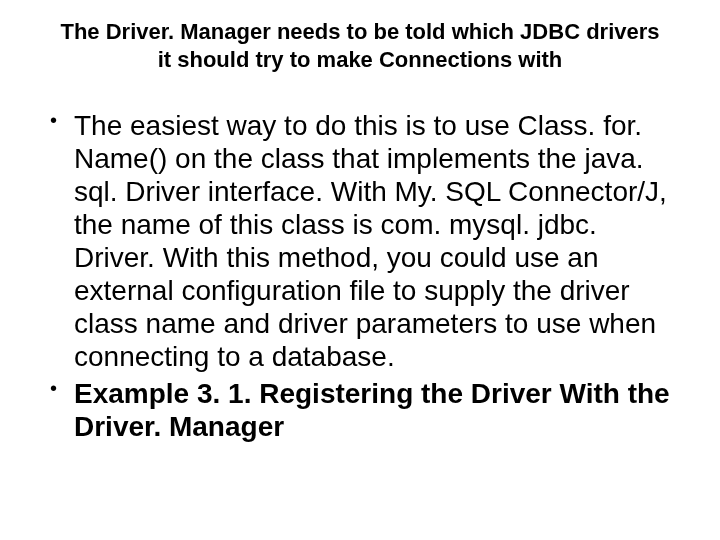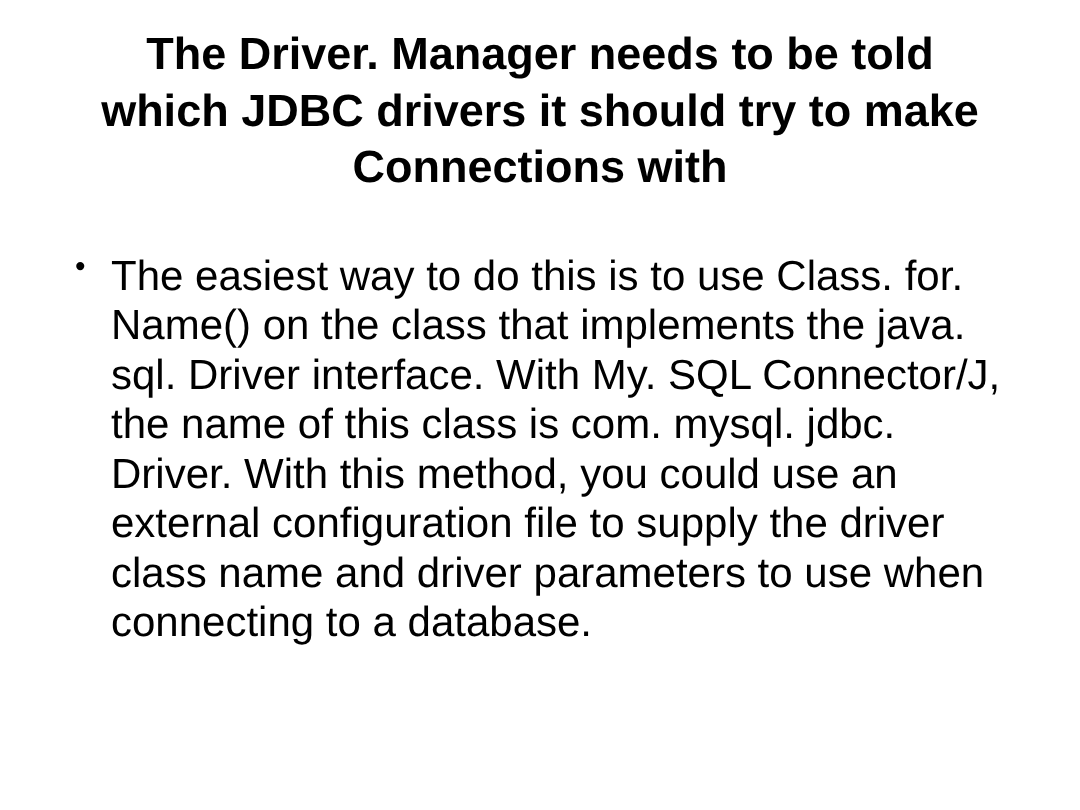--- a/index.html
+++ b/index.html
@@ -11,21 +11,21 @@
     font-family: Arial, Helvetica, sans-serif;
     color: #000;
   }
   .slide {
     box-sizing: border-box;
     width: 720px;
     height: 540px;
     padding: 18px 30px 30px 30px;
   }
   .title {
-    font-size: 30px;
+    font-size: 22px;
     line-height: 1.25;
     text-align: center;
     margin: 0 22px 36px 22px;
   }
   ul.bullets {
     list-style: none;
     padding: 0;
     margin: 0 16px 0 16px;
   }
   ul.bullets > li {
@@ -46,14 +46,15 @@
     font-weight: bold;
   }
 </style>
 </head>
 <body>
 
 <div class="slide">
   <h1 class="title">The Driver. Manager needs to be told which JDBC drivers it should try to make Connections with</h1>
   <ul class="bullets">
     <li><span>The easiest way to do this is to use Class. for. Name() on the class that implements the java. sql. Driver interface. With My. SQL Connector/J, the name of this class is com. mysql. jdbc. Driver. With this method, you could use an external configuration file to supply the driver class name and driver parameters to use when connecting to a database.</span></li>
+    <li><span class="bold">Example 3. 1. Registering the Driver With the Driver. Manager</span></li>
   </ul>
 </div>
 
 </body></html>

